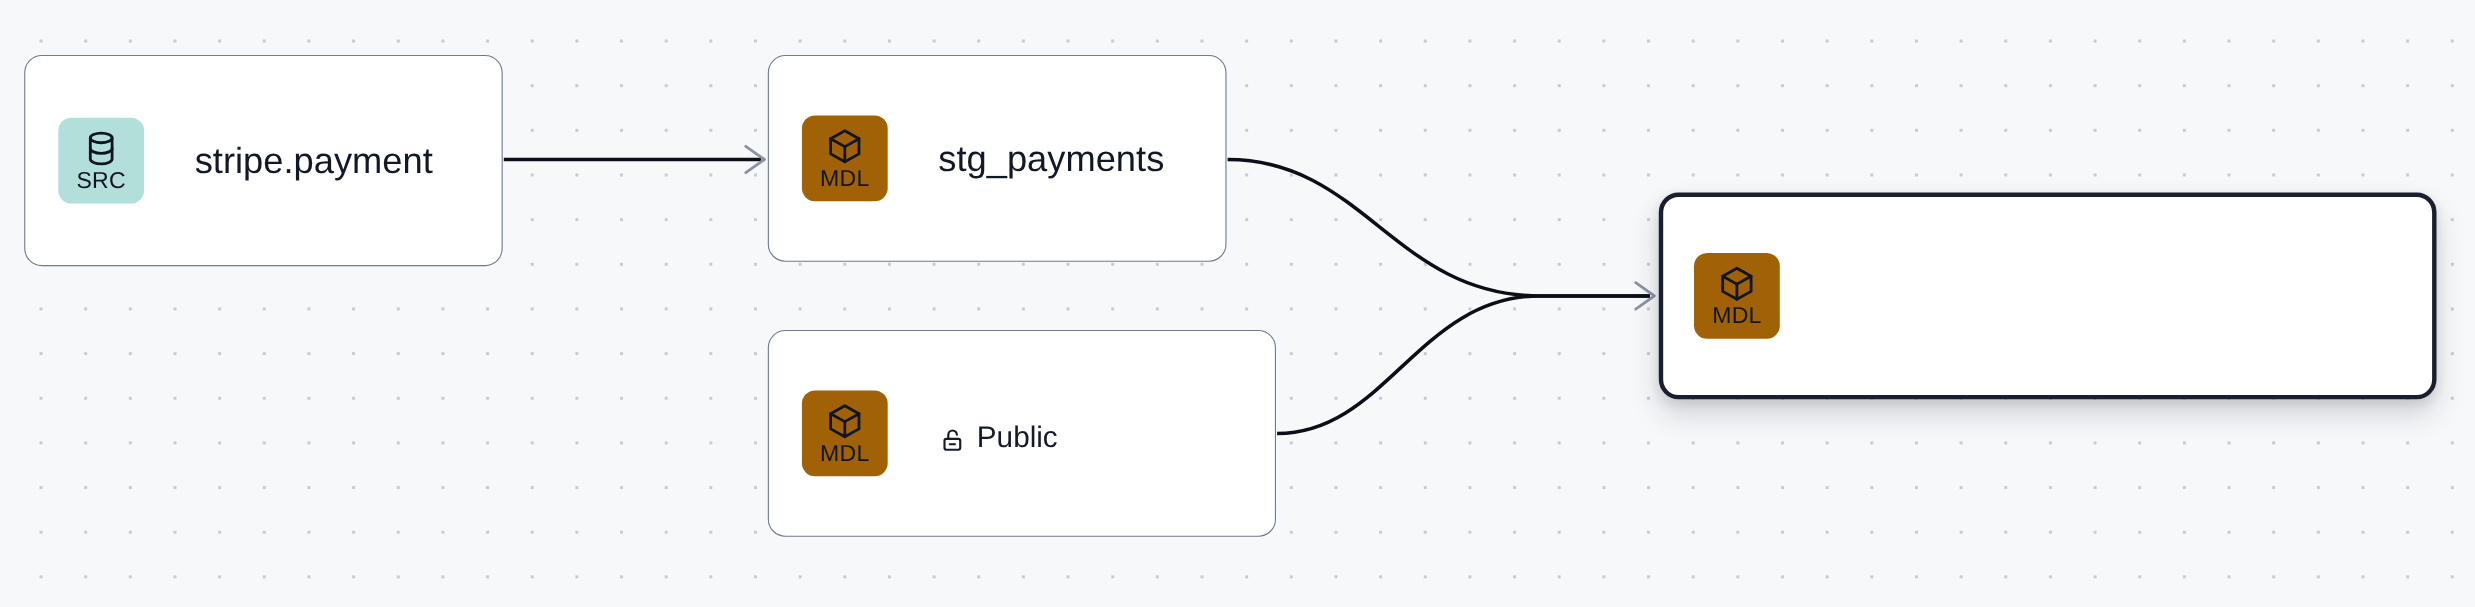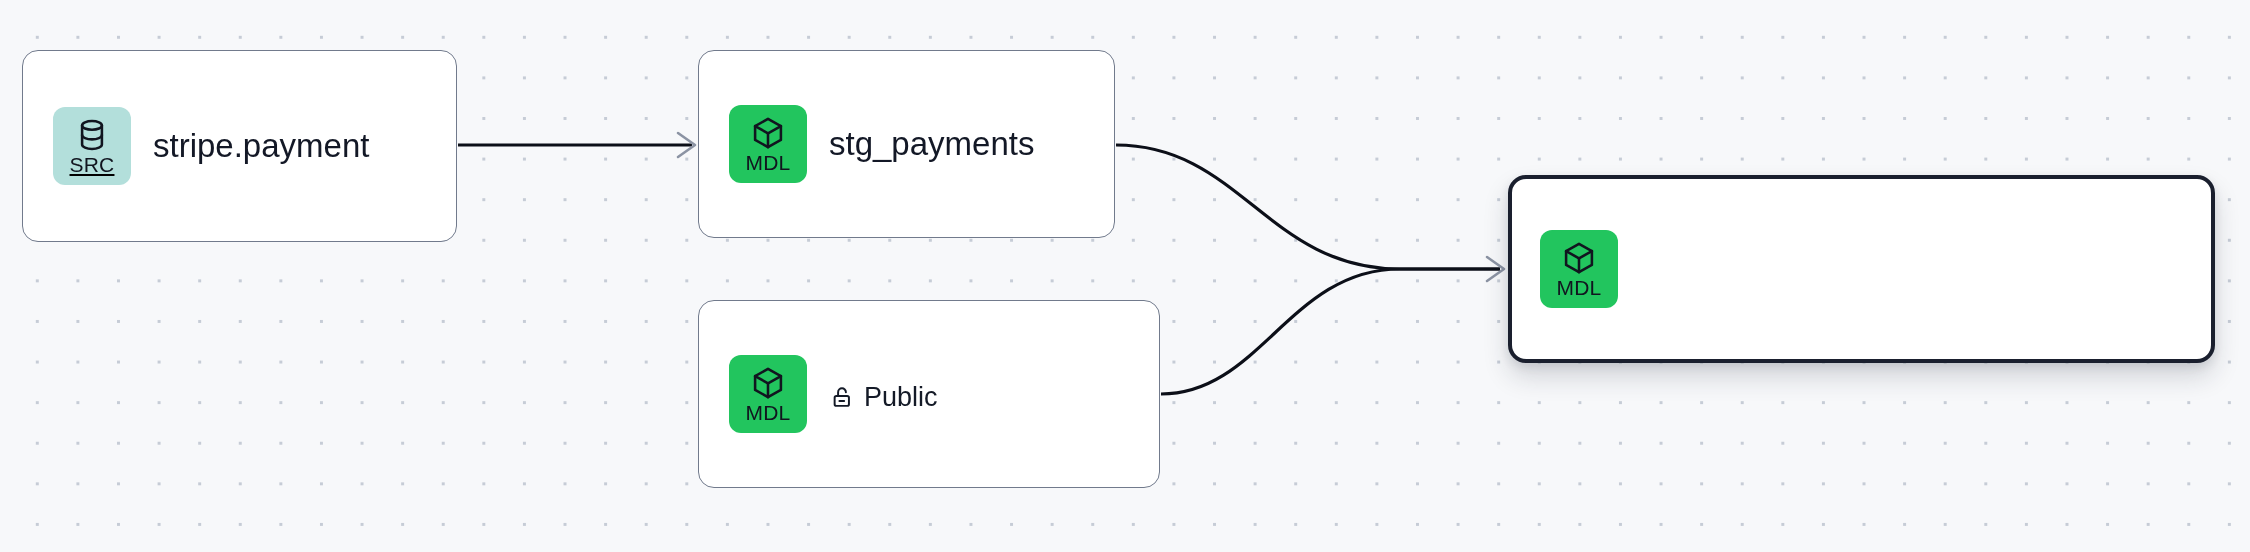--- a/index.html
+++ b/index.html
@@ -46,47 +46,47 @@
     flex: 0 0 auto;
     width: 78px;
     height: 78px;
     border-radius: 12px;
     display: flex;
     flex-direction: column;
     align-items: center;
     justify-content: center;
     gap: 1px;
   }
-  .badge.src { background: #b3dfdb; text-decoration: underline; }
-  .badge.mdl { background: #22c55e; }
+  .badge.src { background: #b3dfdb; }
+  .badge.mdl { background: #a16207; }
   .badge svg { display: block; }
   .badge-text {
     font-size: 21px;
     line-height: 22px;
     color: #11151f;
     letter-spacing: 0.2px;
     font-family: "Liberation Sans", sans-serif;
   }
   .node-body {
     display: flex;
     flex-direction: column;
     justify-content: center;
-    margin-left: 22px;
+    margin-left: 46px;
     min-width: 0;
   }
   .node-title {
     font-size: 33px;
     line-height: 40px;
     color: #131826;
     white-space: nowrap;
     font-family: "Liberation Sans", sans-serif;
   }
   .node-sub {
     display: flex;
-    align-items: center;
+    align-items: flex-end;
     gap: 9px;
     margin-top: 6px;
     font-size: 27px;
     line-height: 32px;
     color: #141a27;
     white-space: nowrap;
   }
   .node-sub svg { display: block; flex: 0 0 auto; }
 </style>
 </head>

